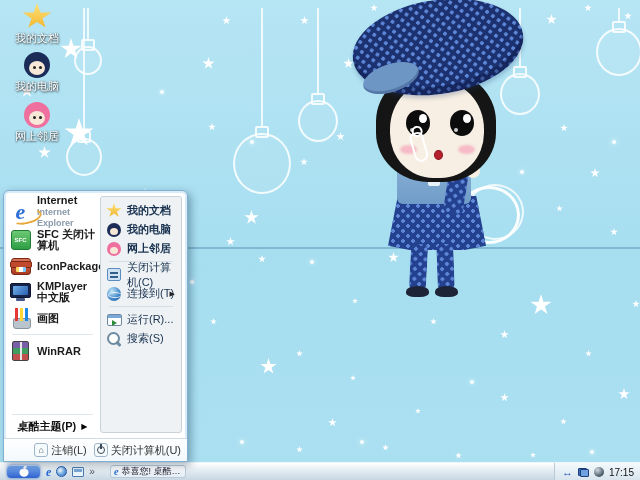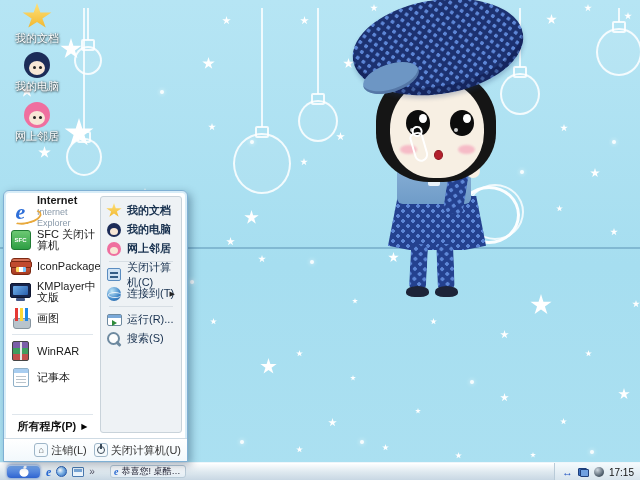--- a/index.html
+++ b/index.html
@@ -79,21 +79,21 @@
   .i-rec::after{content:"";position:absolute;left:4px;top:10px;width:16px;height:3px;background:#fff;border-radius:2px;transform:rotate(-42deg);}
 
   
   .menu{position:absolute;left:3px;top:190px;width:185px;height:272px;z-index:6;
     background:#fff;border:1px solid #7fb0d4;border-radius:6px 6px 0 0;
     box-shadow:inset 0 0 0 2px #d8edf8,3px 3px 8px rgba(0,30,60,.35);display:flex;flex-direction:column;}
   .cols{flex:1;display:flex;min-height:0;}
   .leftcol{width:95px;padding:5px 2px 3px 4px;display:flex;flex-direction:column;}
   .mitem{display:flex;align-items:center;gap:4px;height:26px;font-size:11px;color:#1b1b1b;cursor:pointer;}
   .mitem.two{height:31px;}
-  .mitem .txt{line-height:11px;}
+  .mitem .txt{line-height:11px;font-weight:bold;}
   .mitem .sub{display:block;font-size:9px;color:#8a9aaa;margin-top:1px;}
   .sep{height:1px;background:#dfe6ec;margin:3px 4px;}
   .spacer{flex:1;}
   .allprog{display:flex;align-items:center;justify-content:center;gap:5px;height:17px;
     font-size:11px;font-weight:bold;color:#111;cursor:pointer;}
   .allprog .arr{color:#000;font-size:8px;}
   .rightcol{flex:1;padding:5px 5px 5px 1px;}
   .rpanel{height:100%;background:#eef2f5;border:1px solid #c9d3da;border-radius:3px;padding:4px 3px;
     display:flex;flex-direction:column;}
   .ritem{display:flex;align-items:center;gap:5px;height:19px;font-size:11px;color:#17304e;cursor:pointer;position:relative;padding-left:2px;}
@@ -332,30 +332,24 @@
             </span>
           <span class="txt">画图</span>
         </div>
         <div class="sep"></div>
         <div class="mitem">
           <span class="mi">
               <span class="rar"></span>
             </span>
           <span class="txt">WinRAR</span>
         </div>
-        <div class="mitem">
-          <span class="mi">
-              <span class="note"></span>
-            </span>
-          <span class="txt">记事本</span>
-        </div>
         <div class="spacer"></div>
         <div class="sep"></div>
         <div class="allprog">
-          <span>所有程序(P)</span>
+          <span>桌酷主题(P)</span>
           <span class="arr">▶</span>
         </div>
       </div>
       <div class="rightcol">
         <div class="rpanel">
           <div class="ritem b">
             <span class="ri">
                 <span class="r-star"></span>
               </span>
             <span>我的文档</span>

